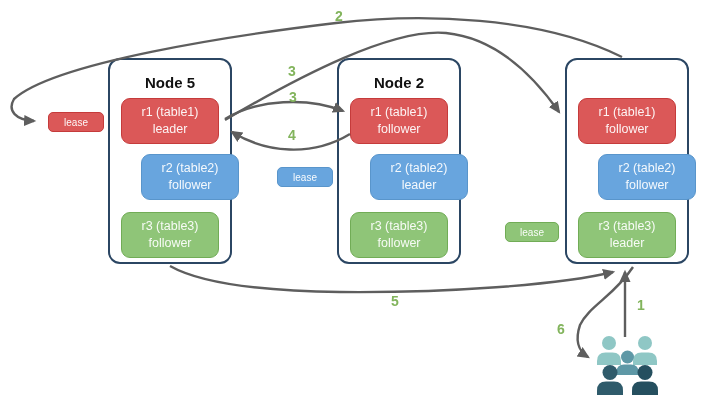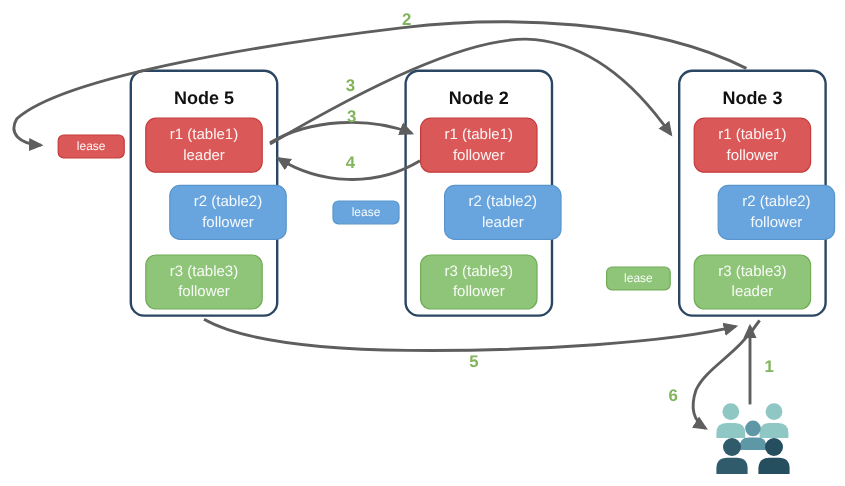--- a/index.html
+++ b/index.html
@@ -111,21 +111,20 @@
       <span>r2 (table2)</span>
       <span>leader</span>
     </div>
     <div class="replica r2 green">
       <span>r3 (table3)</span>
       <span>follower</span>
     </div>
   </div>
 
   <div class="node" style="left:565px;">
-    <div class="node-title">Node 3</div>
     <div class="replica r0 red">
       <span>r1 (table1)</span>
       <span>follower</span>
     </div>
     <div class="replica r1 blue">
       <span>r2 (table2)</span>
       <span>follower</span>
     </div>
     <div class="replica r2 green">
       <span>r3 (table3)</span>

